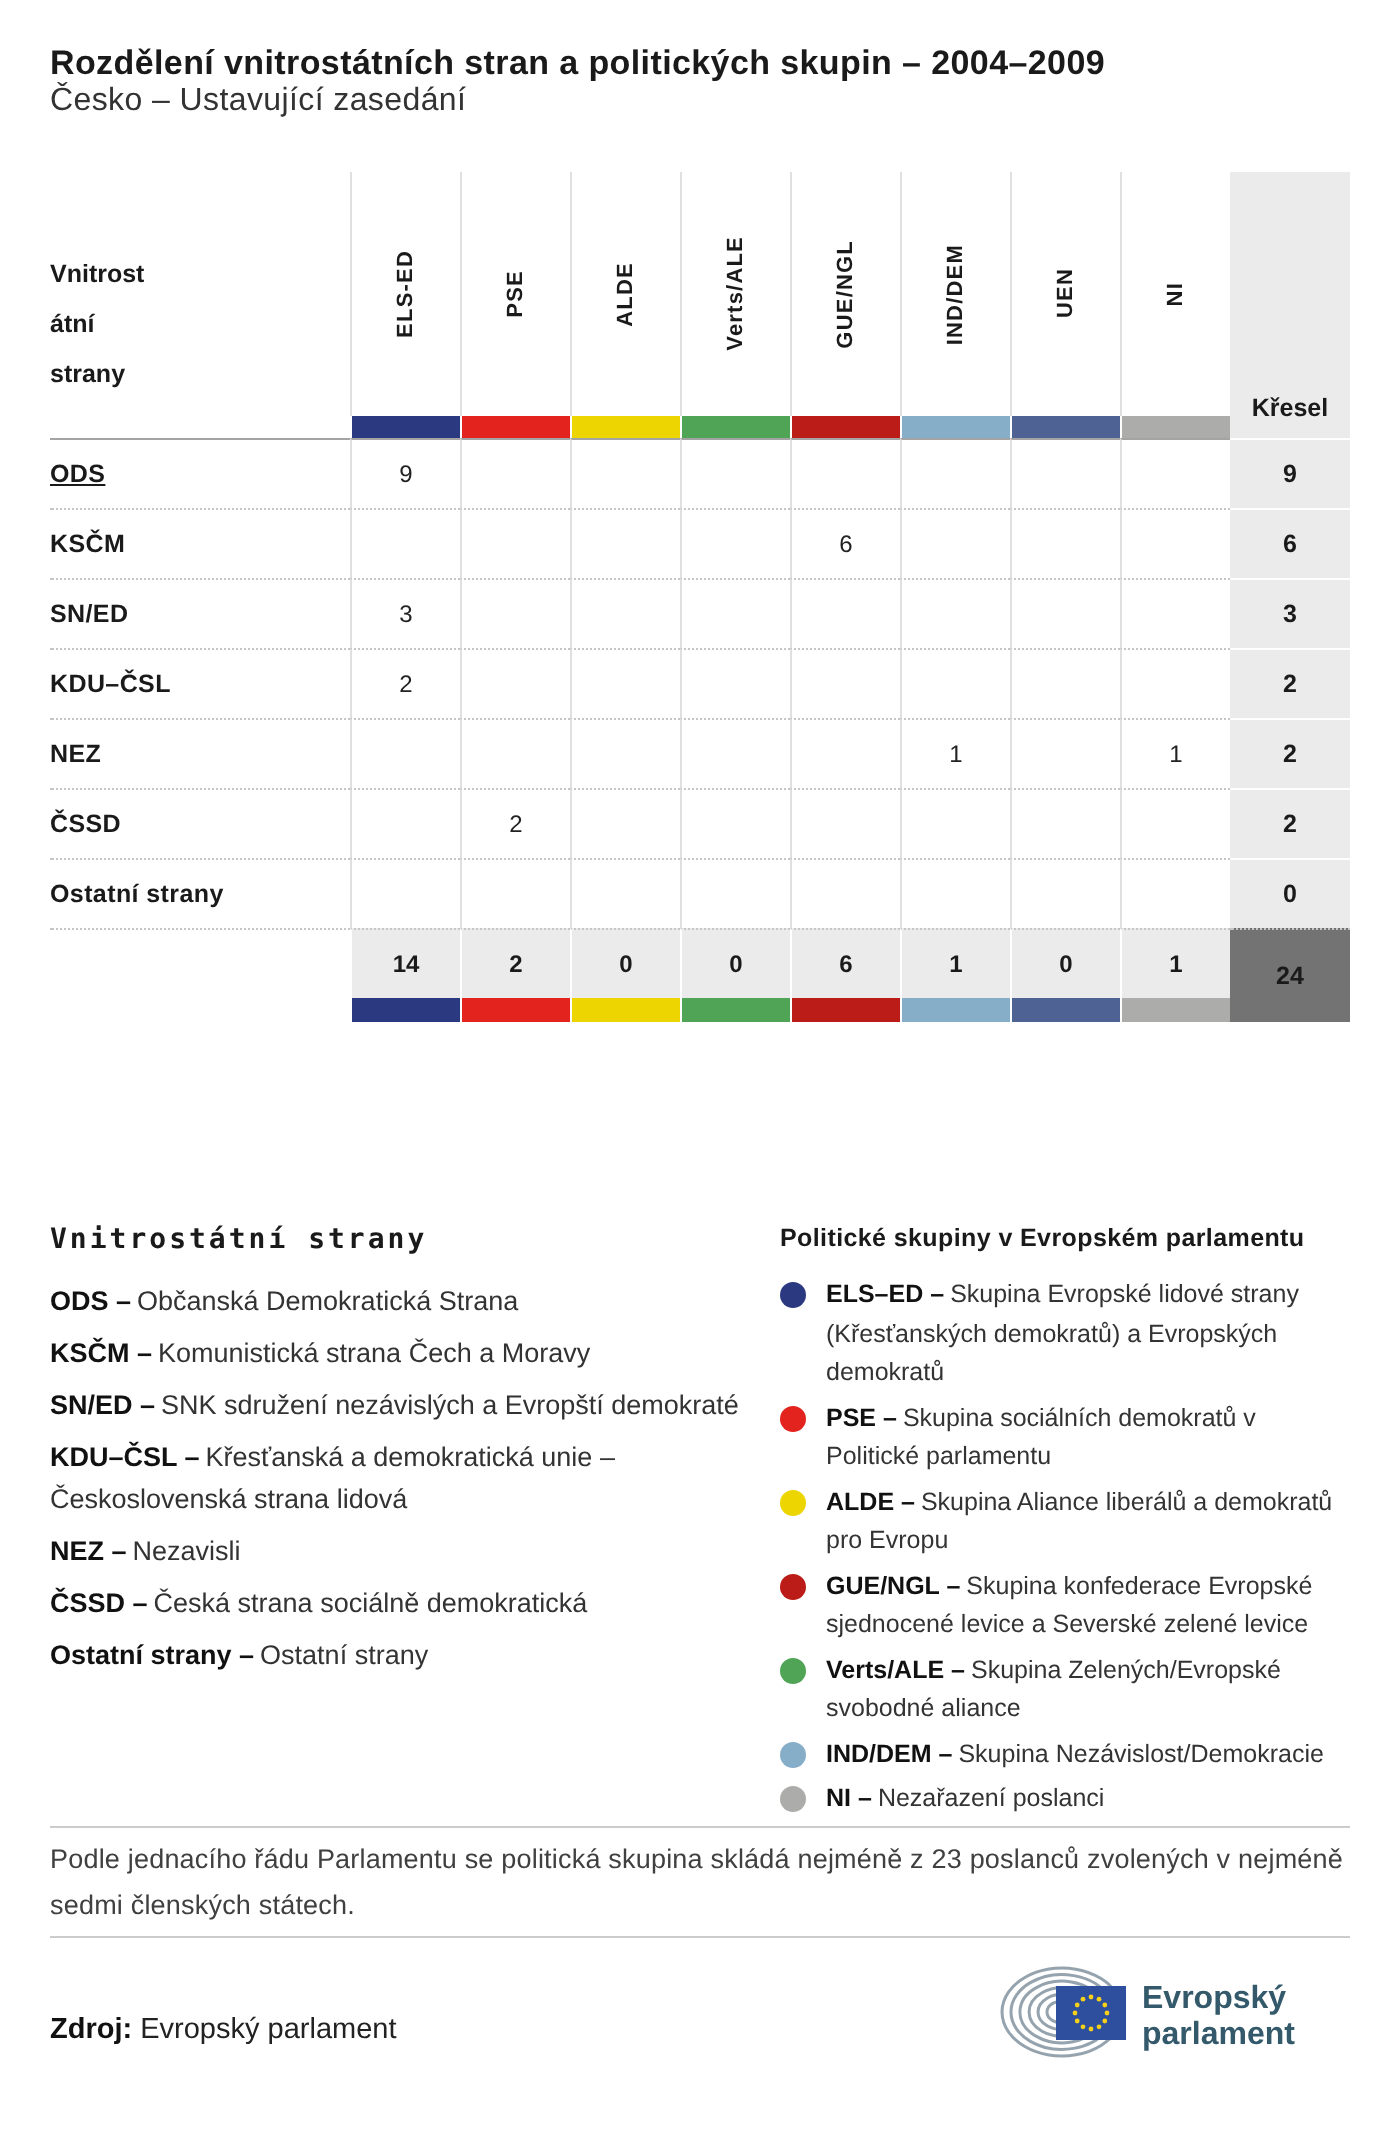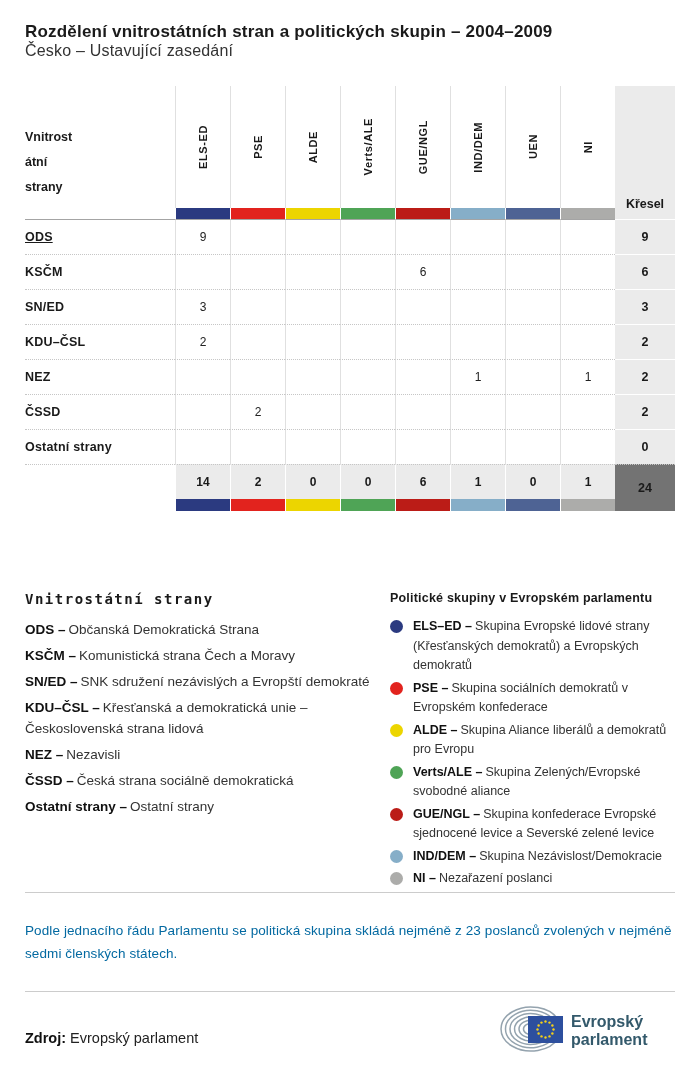--- a/index.html
+++ b/index.html
@@ -41,37 +41,37 @@
   .rowlabel-empty { border-top:1px dotted #c6c6c6; background:#fff; }
   .total-cell { background:#ebebeb; display:flex; align-items:center; justify-content:center;
                 font-weight:700; font-size:12px; border-left:1px solid #fff; border-top:1px dotted #c6c6c6; }
   .seats-total { grid-column:10; grid-row:10 / 12; background:#737373;
                  display:flex; align-items:center; justify-content:center;
                  font-weight:700; font-size:12.5px; border-top:1px dotted #c6c6c6; }
   .bar-bottom { border-left:1px solid #fff; }
   .corner-bottom { background:#fff; }
 
   
-  .legends { display:flex; margin-top:80px; width:650px; }
+  .legends { display:flex; margin-top:101px; width:650px; }
   .legend-left { width:365px; }
   .legend-right { width:285px; }
   .legend-left h3 { font-family:"DejaVu Sans Mono", monospace; font-size:14px; font-weight:700;
                     letter-spacing:1.5px; margin-bottom:12px; }
   .legend-right h3 { font-size:12.5px; font-weight:700; margin-bottom:12px; letter-spacing:0.2px; }
   ul { list-style:none; }
   .legend-left li { font-size:13.5px; line-height:21px; margin-bottom:5px; color:#333; }
   .legend-left li b { color:#111; margin-right:3px; }
   .legend-right li { display:flex; font-size:12.5px; line-height:19.5px; margin-bottom:3px; color:#333; }
   .dot { flex:0 0 13px; width:13px; height:13px; border-radius:50%; margin:3px 10px 0 0; }
   .gtext b { color:#111; margin-right:3px; }
 
   
   hr.rule { border:none; border-top:1px solid #ccc; margin-top:0; }
   .rule1 { margin-top:38px; }
-  .note { font-size:13.5px; line-height:23px; color:#0369a1; margin:26px 0; width:650px; letter-spacing:0.1px; }
+  .note { font-size:13.5px; line-height:23px; color:#404040; margin:4px 0; width:650px; letter-spacing:0.1px; }
   .footer { margin-top:10px; width:650px; display:flex; align-items:center; justify-content:space-between; }
   .source { font-size:14.5px; color:#222; margin-top:18px; }
   .source b { color:#111; }
   .logo { display:flex; align-items:flex-end; }
 </style>
 </head>
 <body>
 
 <div class="page">
 
@@ -222,33 +222,33 @@
     </div>
     <div class="legend-right">
       <h3>Politické skupiny v Evropském parlamentu</h3>
       <ul id="group-legend">
           <li>
             <span class="dot" style="background: rgb(43, 58, 128);"></span>
             <span class="gtext"><b>ELS–ED –</b><span>Skupina Evropské lidové strany (Křesťanských demokratů) a Evropských demokratů</span></span>
           </li>
           <li>
             <span class="dot" style="background: rgb(226, 35, 30);"></span>
-            <span class="gtext"><b>PSE –</b><span>Skupina sociálních demokratů v Evropském konfederace</span></span>
+            <span class="gtext"><b>PSE –</b><span>Skupina sociálních demokratů v Politické parlamentu</span></span>
           </li>
           <li>
             <span class="dot" style="background: rgb(236, 213, 0);"></span>
             <span class="gtext"><b>ALDE –</b><span>Skupina Aliance liberálů a demokratů pro Evropu</span></span>
           </li>
           <li>
+            <span class="dot" style="background: rgb(187, 28, 23);"></span>
+            <span class="gtext"><b>GUE/NGL –</b><span>Skupina konfederace Evropské sjednocené levice a Severské zelené levice</span></span>
+          </li>
+          <li>
             <span class="dot" style="background: rgb(79, 164, 86);"></span>
             <span class="gtext"><b>Verts/ALE –</b><span>Skupina Zelených/Evropské svobodné aliance</span></span>
-          </li>
-          <li>
-            <span class="dot" style="background: rgb(187, 28, 23);"></span>
-            <span class="gtext"><b>GUE/NGL –</b><span>Skupina konfederace Evropské sjednocené levice a Severské zelené levice</span></span>
           </li>
           <li>
             <span class="dot" style="background: rgb(134, 174, 200);"></span>
             <span class="gtext"><b>IND/DEM –</b><span>Skupina Nezávislost/Demokracie</span></span>
           </li>
           <li>
             <span class="dot" style="background: rgb(172, 172, 170);"></span>
             <span class="gtext"><b>NI –</b><span>Nezařazení poslanci</span></span>
           </li>
         </ul>

